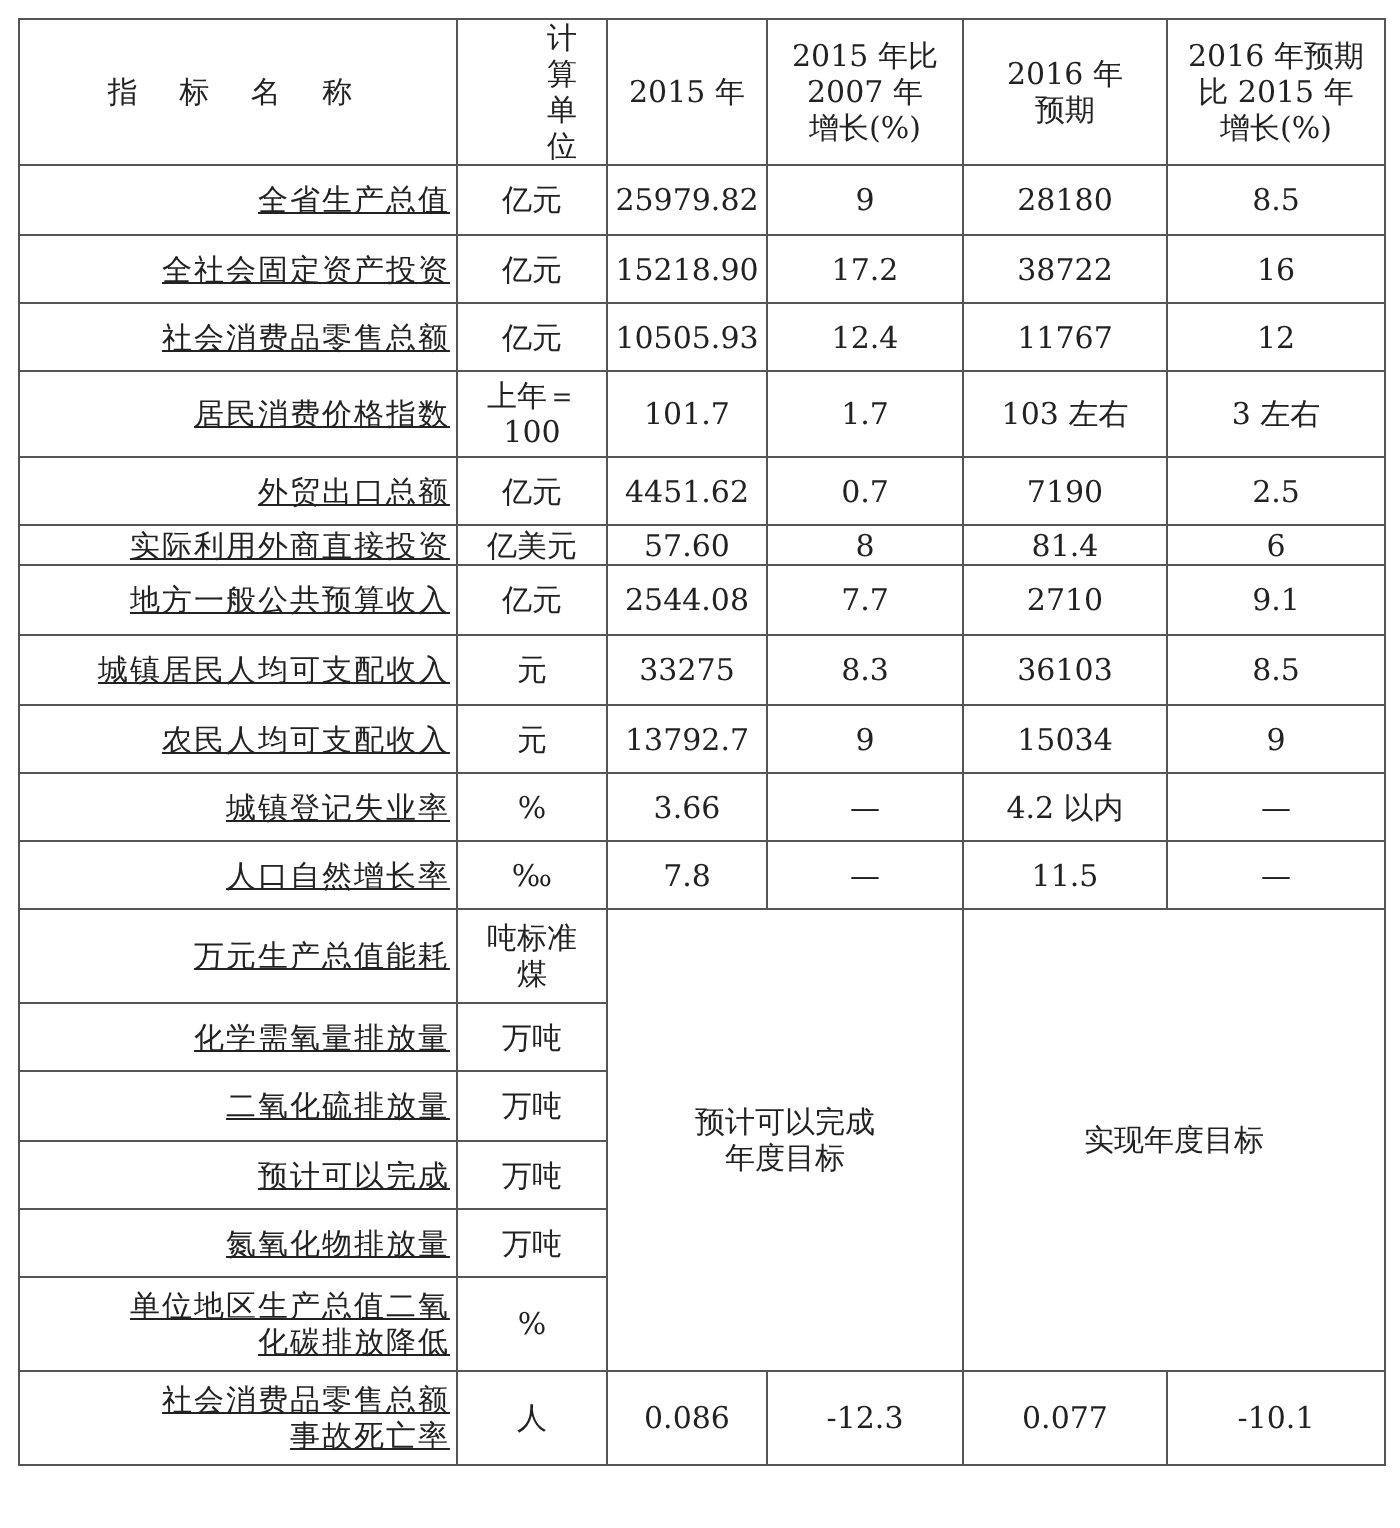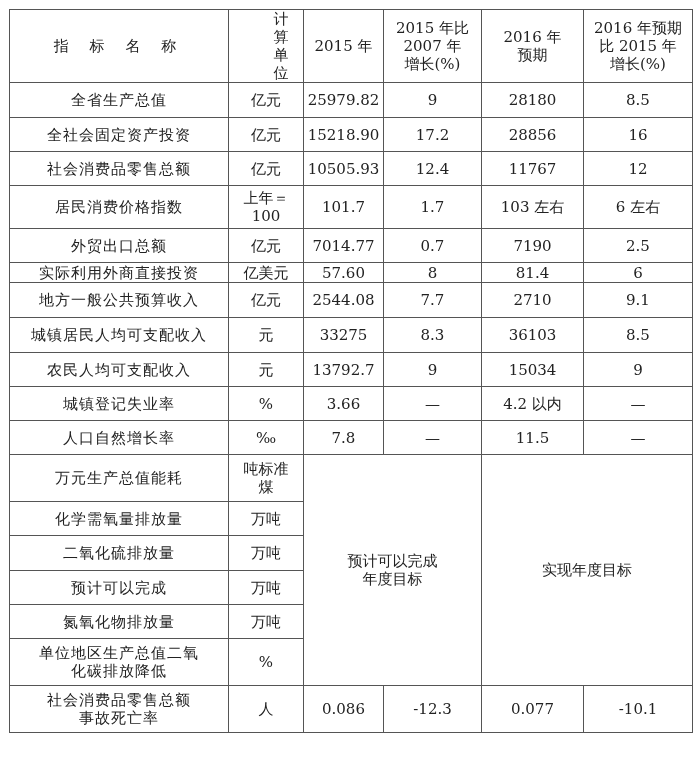--- a/index.html
+++ b/index.html
@@ -12,21 +12,21 @@
   }
   table.stats td, table.stats th {
     border: 1px solid #555;
     font-weight: normal;
     font-size: 15px;
     line-height: 18px;
     padding: 0 3px;
     overflow: hidden;
   }
   .c { text-align: center; }
-  .l { text-align: center; padding-left: 5px; }
+  .l { text-align: right; padding-left: 5px; text-decoration: underline; }
   .hdr-title { letter-spacing: 8px; }
   .unit-hdr { letter-spacing: 6px; margin-left: 36px; }
   .ls { letter-spacing: 1px; }
 </style>
 </head>
 <body>
 
 <table class="stats">
   <colgroup>
     <col style="width:219px">
@@ -68,21 +68,21 @@
     <td class="c">9</td>
     <td class="c">28180</td>
     <td class="c">8.5</td>
   </tr>
 
   <tr style="height:34px">
     <td class="l ls">全社会固定资产投资</td>
     <td class="c">亿元</td>
     <td class="c">15218.90</td>
     <td class="c">17.2</td>
-    <td class="c">28856</td>
+    <td class="c">38722</td>
     <td class="c">16</td>
   </tr>
 
   <tr style="height:34px">
     <td class="l ls">社会消费品零售总额</td>
     <td class="c">亿元</td>
     <td class="c">10505.93</td>
     <td class="c">12.4</td>
     <td class="c">11767</td>
     <td class="c">12</td>
@@ -90,27 +90,27 @@
 
   <tr style="height:43px">
     <td class="l ls">居民消费价格指数</td>
     <td class="c">
       <div>上年＝</div>
       <div>100</div>
     </td>
     <td class="c">101.7</td>
     <td class="c">1.7</td>
     <td class="c">103 左右</td>
-    <td class="c">6 左右</td>
+    <td class="c">3 左右</td>
   </tr>
 
   <tr style="height:34px">
     <td class="l ls">外贸出口总额</td>
     <td class="c">亿元</td>
-    <td class="c">7014.77</td>
+    <td class="c">4451.62</td>
     <td class="c">0.7</td>
     <td class="c">7190</td>
     <td class="c">2.5</td>
   </tr>
 
   <tr style="height:20px">
     <td class="l ls">实际利用外商直接投资</td>
     <td class="c">亿美元</td>
     <td class="c">57.60</td>
     <td class="c">8</td>

